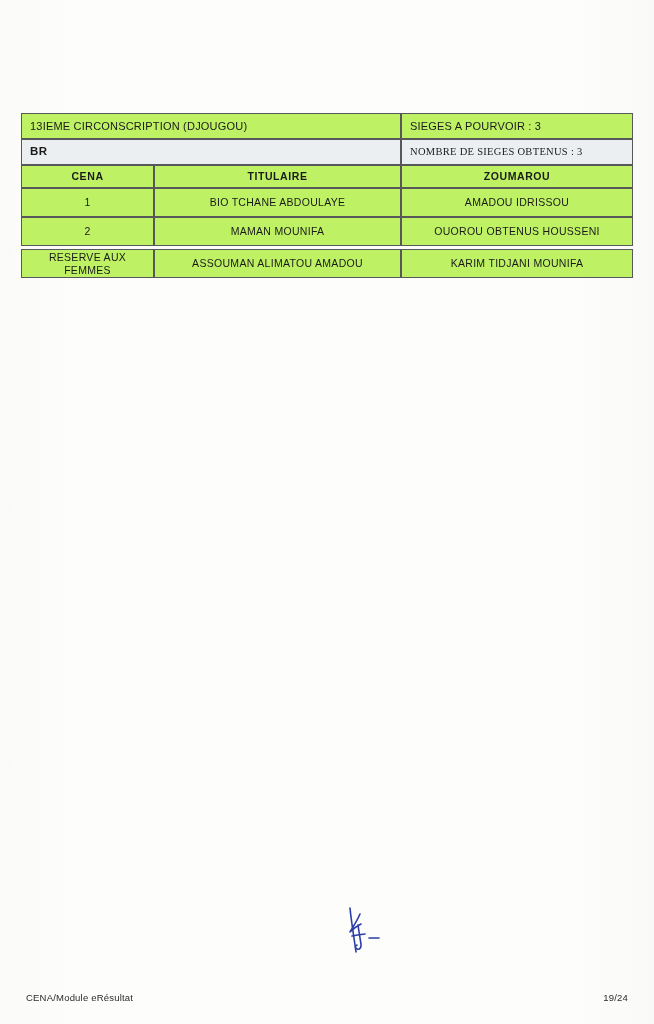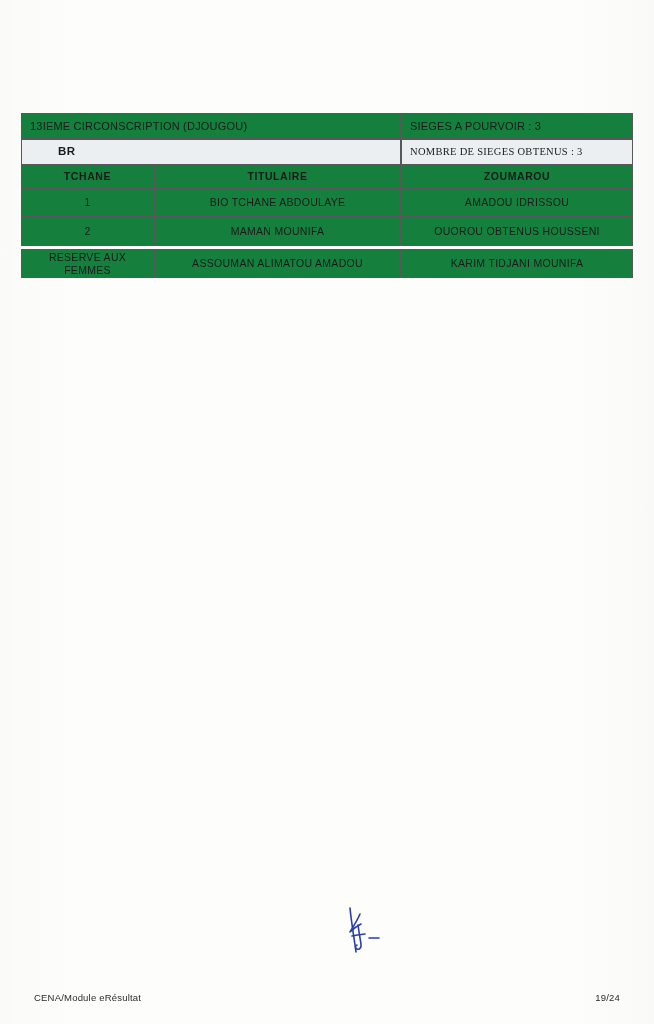--- a/index.html
+++ b/index.html
@@ -41,40 +41,39 @@
     width: 100%;
     table-layout: fixed;
   }
   td {
     border: 1px solid #58585a;
     font-size: 10.5px;
     letter-spacing: 0.3px;
     padding: 0;
     height: 25px;
     vertical-align: middle;
-    background: #15803d;
+    background: #bef264;
   }
   .cell-inner {
     padding: 0 8px;
     line-height: 1.15;
   }
   .center { text-align: center; }
   .left { text-align: left; }
   .hdr-row td {
     height: 24px;
     font-size: 10.5px;
   }
   .circ-cell .cell-inner {
     font-size: 11px;
     letter-spacing: 0.2px;
   }
   .party-cell {
     background: #eceff1;
     font-weight: bold;
-    padding-left: 28px;
   }
   .party-cell .cell-inner {
     font-size: 11.5px;
     letter-spacing: 0.4px;
   }
   .seats-obt-cell {
     background: #eceff1;
   }
   .seats-obt-cell .cell-inner {
     font-size: 10.5px;
@@ -100,21 +99,21 @@
     left: 338px;
     top: 905px;
     width: 60px;
     height: 50px;
   }
   .footer {
     position: absolute;
     left: 0;
     right: 0;
     top: 992px;
-    padding: 0 34px;
+    padding: 0 26px;
     display: flex;
     justify-content: space-between;
     align-items: center;
     font-size: 9.5px;
     color: #2b2b2b;
     letter-spacing: 0.2px;
   }
 </style>
 </head>
 <body>
@@ -142,21 +141,21 @@
           <td class="party-cell" colspan="2">
             <div class="cell-inner left">BR</div>
           </td>
           <td class="seats-obt-cell">
             <div class="cell-inner left">NOMBRE DE SIEGES OBTENUS : 3</div>
           </td>
         </tr>
 
         <tr class="col-head">
           <td>
-            <div class="cell-inner center">TCHANE</div>
+            <div class="cell-inner center">CENA</div>
           </td>
           <td>
             <div class="cell-inner center">TITULAIRE</div>
           </td>
           <td>
             <div class="cell-inner center">ZOUMAROU</div>
           </td>
         </tr>
 
         <tr class="data-row">

